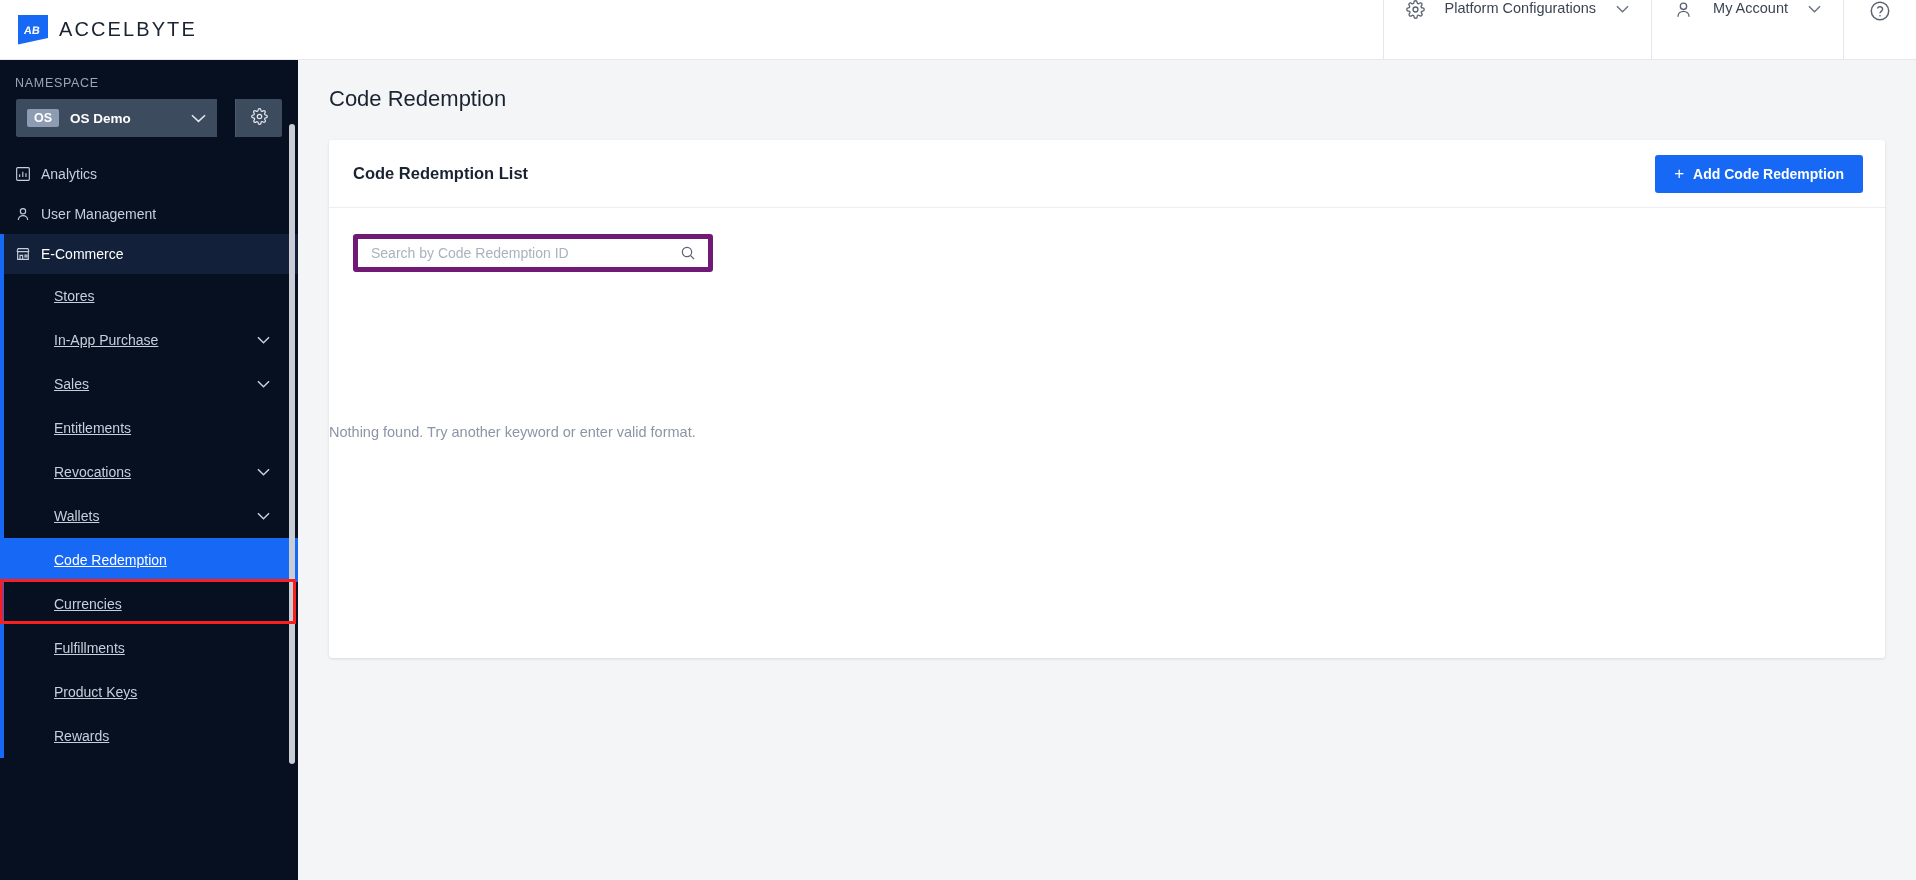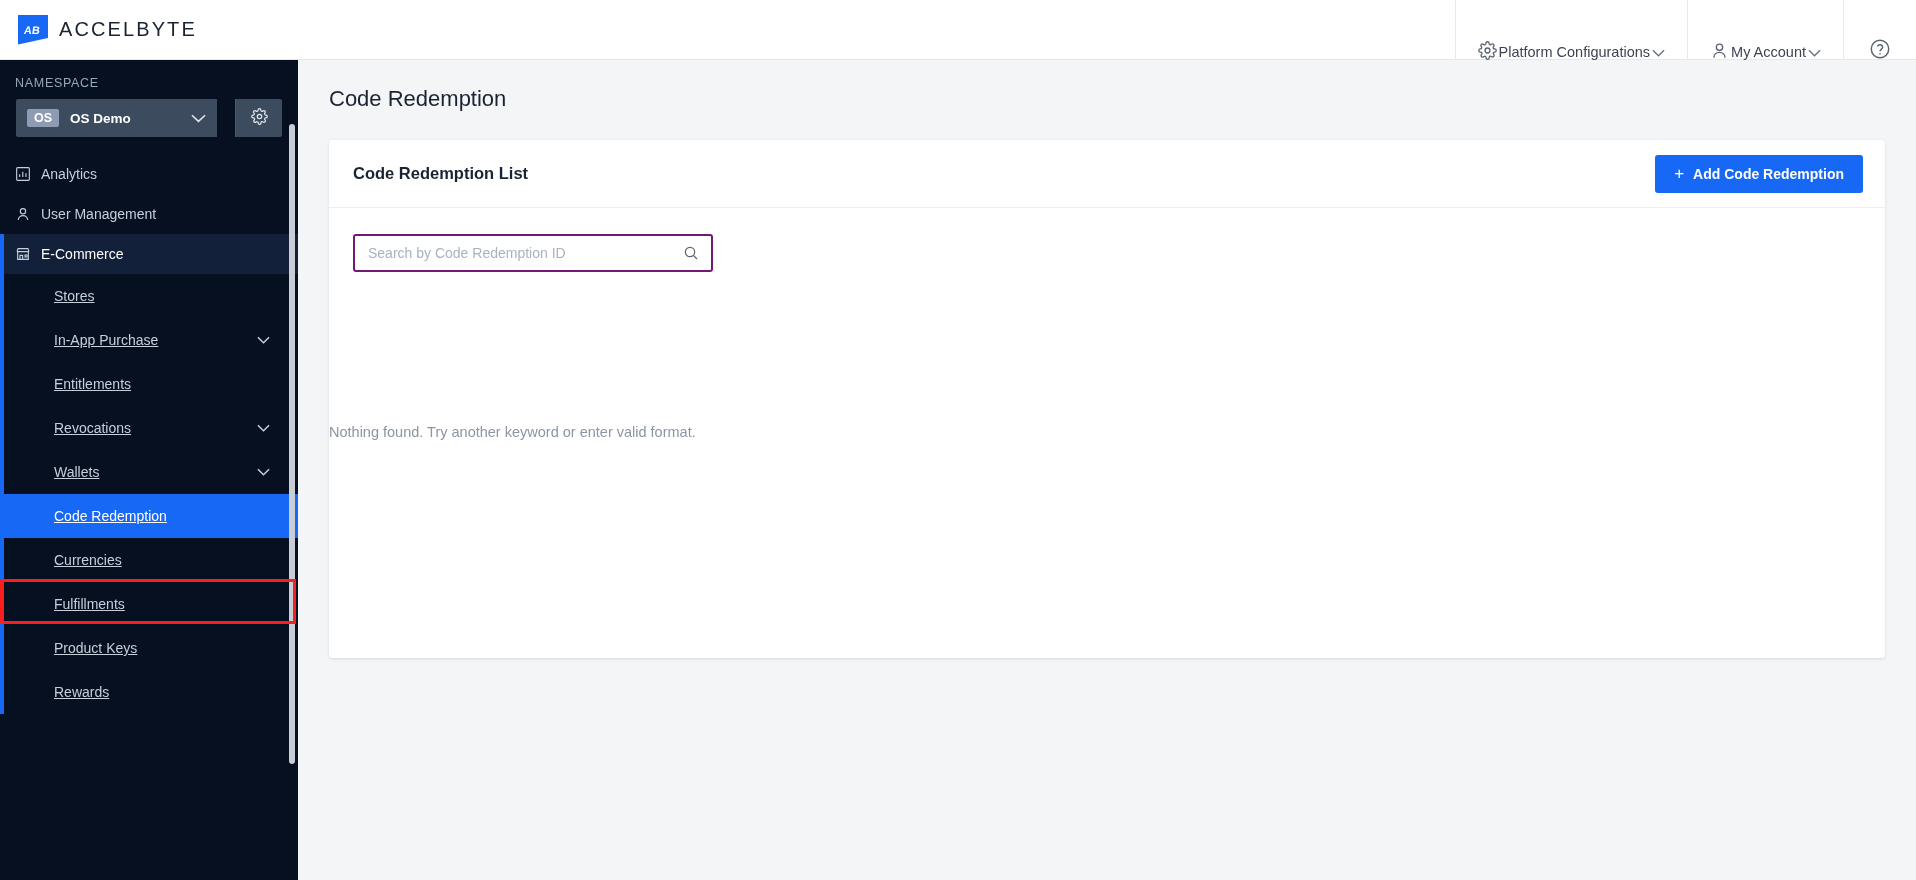--- a/index.html
+++ b/index.html
@@ -29,21 +29,21 @@
     display: flex; align-items: center; justify-content: center;
   }
   .brand-mark svg { display: block; }
   .brand-text {
     font-size: 20px; letter-spacing: 2.1px;
     color: #1a2332; font-weight: 400;
   }
 
   .topbar-right { margin-left: auto; display: flex; align-items: stretch; height: 60px; }
   .tb-item {
-    display: flex; align-items: flex-end; gap: 2px;
+    display: flex; align-items: flex-start; gap: 20px;
     padding: 0 22px;
     border-left: 1px solid #e6e8ec;
     font-size: 14.5px; color: #3c4453;
     cursor: pointer; white-space: nowrap;
   }
   .tb-item.help { padding: 0 25px; }
   .tb-ico { display: flex; align-items: center; color: #5a6372; }
   .chev-sm { color: #6a7282; }
 
   
@@ -160,21 +160,21 @@
     font-size: 14px; font-weight: bold;
     font-family: "Liberation Sans", sans-serif;
     display: flex; align-items: center; gap: 9px;
     cursor: pointer;
   }
   .btn-plus { font-size: 17px; font-weight: normal; line-height: 1; }
 
   .card-body { flex: 1; position: relative; padding: 26px 24px 0 24px; }
   .search-wrap {
     width: 360px; height: 38px;
-    border: 2px solid #701a75; border-radius: 3px;
+    border: 5px solid #701a75; border-radius: 3px;
     display: flex; align-items: center;
     padding: 0 12px 0 13px; background: #fff;
   }
   .search-wrap input {
     flex: 1; border: none; outline: none;
     font-size: 14px; color: #3c4453;
     font-family: "Liberation Sans", sans-serif;
     background: transparent;
   }
   .search-wrap input::placeholder { color: #aab2be; }
@@ -308,20 +308,28 @@
 
       <div class="sub">
         <span class="sub-label">In-App Purchase</span>
         <span class="sub-chev">
           <svg width="13" height="8" viewBox="0 0 14 8" fill="none" stroke="currentColor" stroke-width="1.6">
               <path d="M1 1l6 6 6-6"></path>
             </svg>
         </span>
       </div>
 
+      <div class="sub">
+        <span class="sub-label">Sales</span>
+        <span class="sub-chev">
+          <svg width="13" height="8" viewBox="0 0 14 8" fill="none" stroke="currentColor" stroke-width="1.6">
+              <path d="M1 1l6 6 6-6"></path>
+            </svg>
+        </span>
+      </div>
 
       <div class="sub">
         <span class="sub-label">Entitlements</span>
       </div>
 
       <div class="sub">
         <span class="sub-label">Revocations</span>
         <span class="sub-chev">
           <svg width="13" height="8" viewBox="0 0 14 8" fill="none" stroke="currentColor" stroke-width="1.6">
               <path d="M1 1l6 6 6-6"></path>

